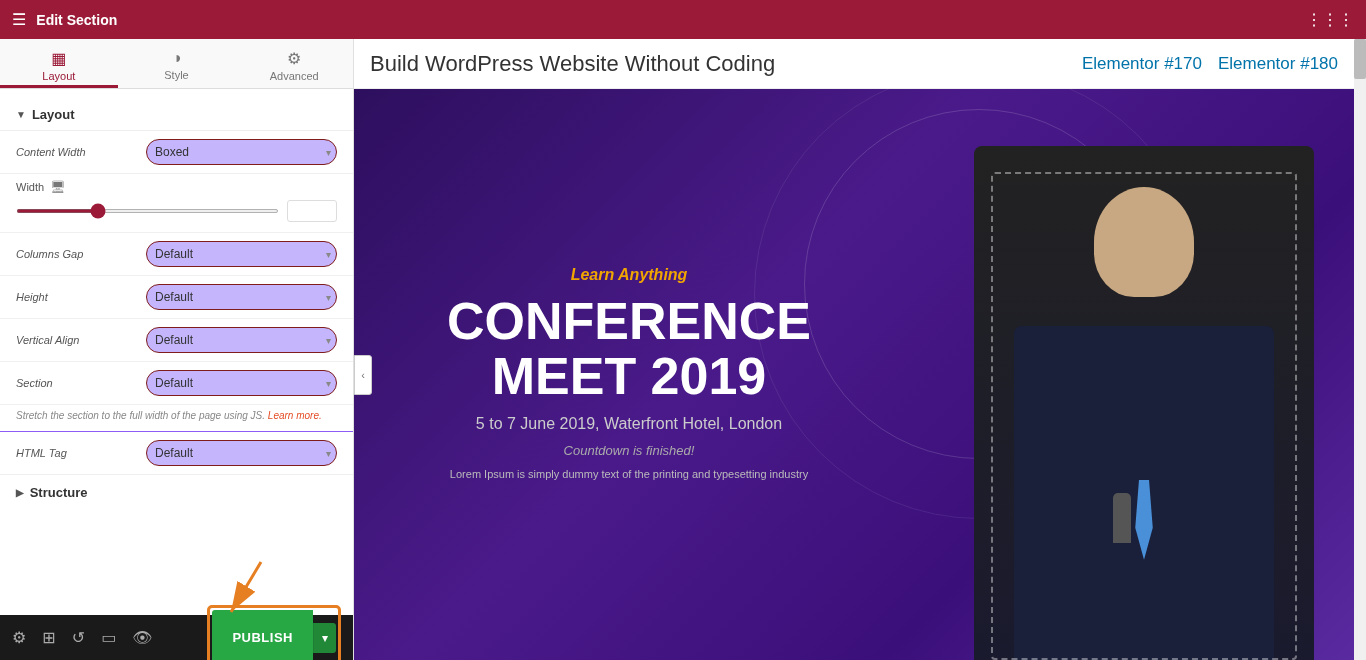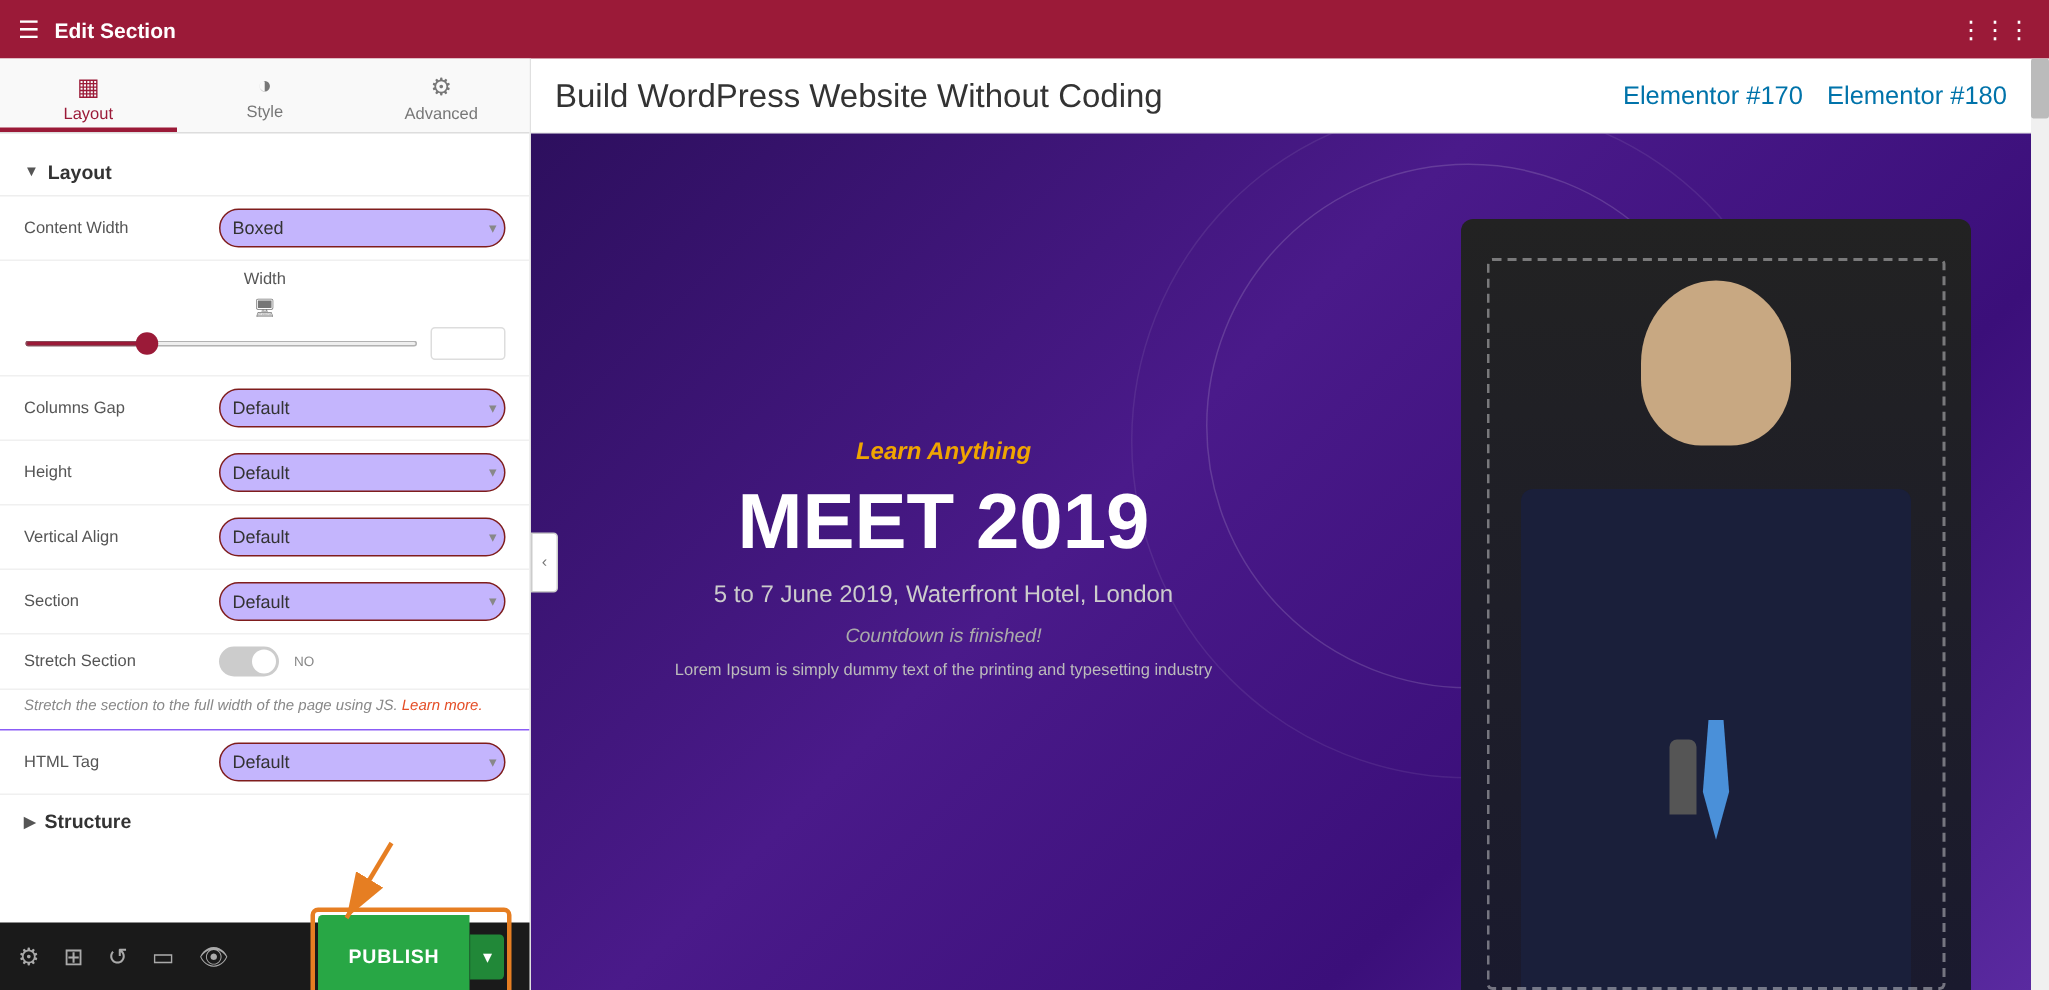--- a/index.html
+++ b/index.html
@@ -87,20 +87,21 @@
       align-items: center;
       padding: 8px 16px;
       border-bottom: 1px solid #f0f0f0;
       min-height: 36px;
     }
     .form-label {
       font-size: 11px;
       color: #555;
       width: 130px;
       flex-shrink: 0;
+      font-style: italic;
     }
     .form-control {
       flex: 1;
       display: flex;
       align-items: center;
       gap: 6px;
     }
     .select-wrapper {
       position: relative;
       flex: 1;
@@ -129,21 +130,20 @@
     
     .slider-row {
       padding: 6px 16px 10px;
       border-bottom: 1px solid #f0f0f0;
     }
     .width-label-row {
       display: flex;
       align-items: center;
       gap: 6px;
       margin-bottom: 6px;
-      flex-direction: column;
     }
     .width-label { font-size: 11px; color: #555; }
     .monitor-icon { font-size: 12px; color: #777; }
     .slider-container { display: flex; align-items: center; gap: 8px; }
     input[type=range] {
       flex: 1;
       accent-color: #9b1a38;
       height: 4px;
     }
     .slider-value {
@@ -545,29 +545,20 @@
           <div class="select-wrapper">
             <select class="select-box">
               <option>Default</option>
               <option>Hidden</option>
             </select>
             <span class="select-arrow">▾</span>
           </div>
         </div>
       </div>
 
-      <div class="form-row">
-        <span class="form-label">Stretch Section</span>
-        <div class="form-control" style="align-items: center;">
-          <div class="toggle-switch off">
-            <div class="toggle-knob"></div>
-          </div>
-          <span class="toggle-label">NO</span>
-        </div>
-      </div>
       <div class="hint-text">
         <span>Stretch the section to the full width of the page using JS.</span> <a href="#">Learn more.</a>
       </div>
 
       <div class="form-row">
         <span class="form-label">HTML Tag</span>
         <div class="form-control">
           <div class="select-wrapper">
             <select class="select-box">
               <option>Default</option>
@@ -631,20 +622,21 @@
     </div>
 
     <div class="hero-section">
 
       <div class="circle-deco2"></div>
       <div class="circle-deco"></div>
 
       <div class="hero-content">
         <div class="hero-learn">Learn Anything</div>
         <div class="hero-title">
+          <div>CONFERENCE</div>
           <div>MEET 2019</div>
         </div>
         <div class="hero-date">5 to 7 June 2019, Waterfront Hotel, London</div>
         <div class="hero-countdown">Countdown is finished!</div>
         <div class="hero-lorem">Lorem Ipsum is simply dummy text of the printing and typesetting industry</div>
       </div>
 
       <div class="person-area">
         <div class="person-silhouette">
           <div class="person-head"></div>

